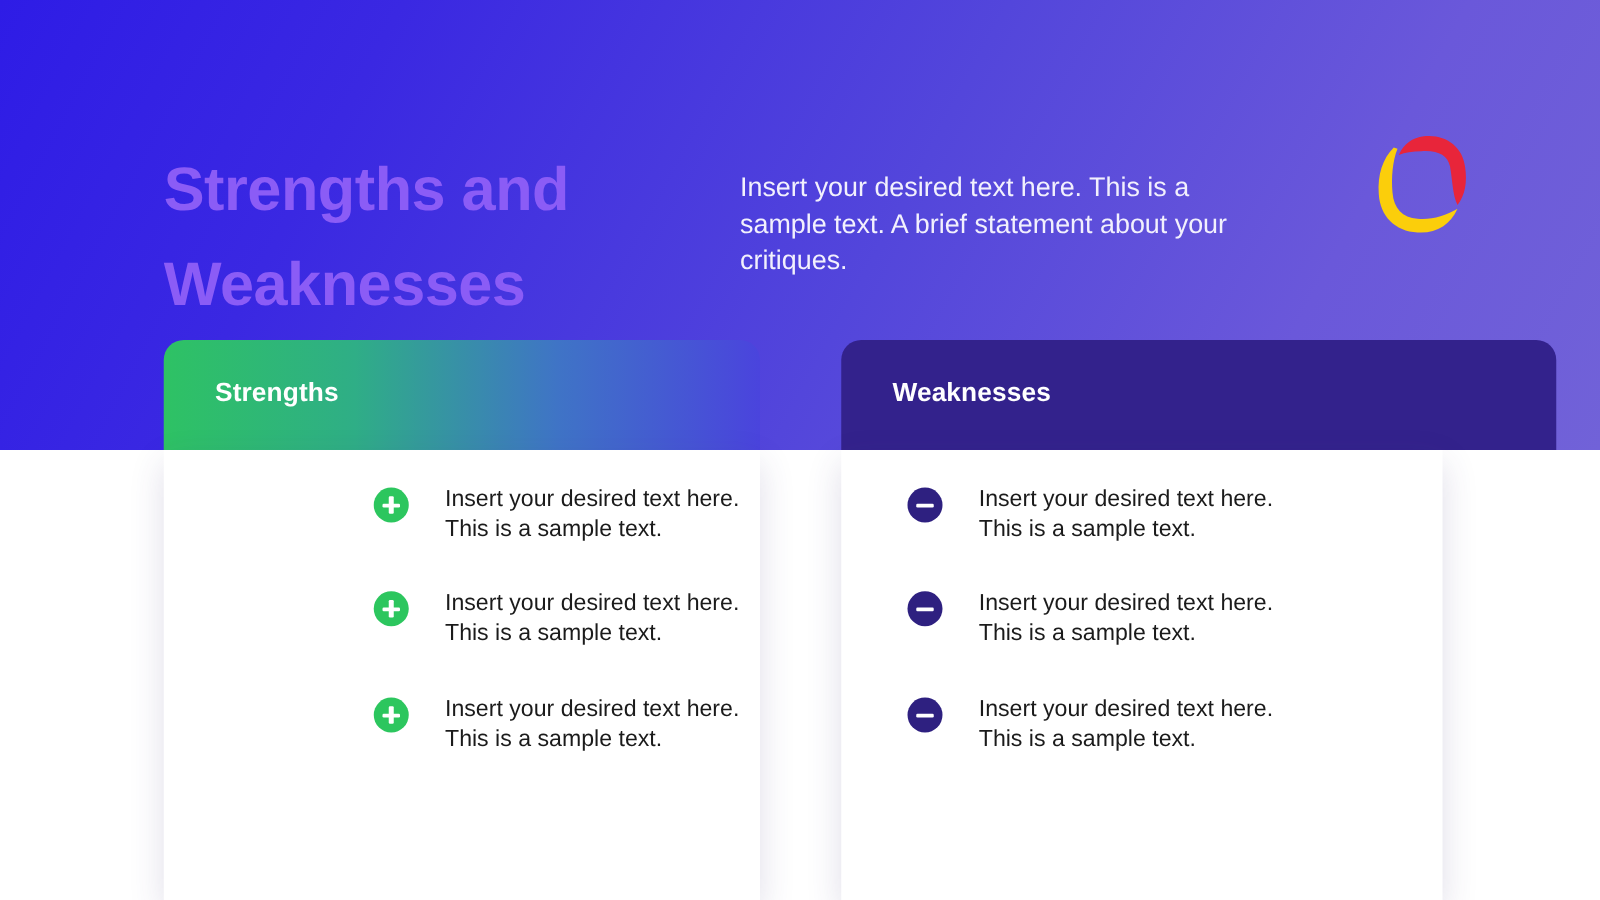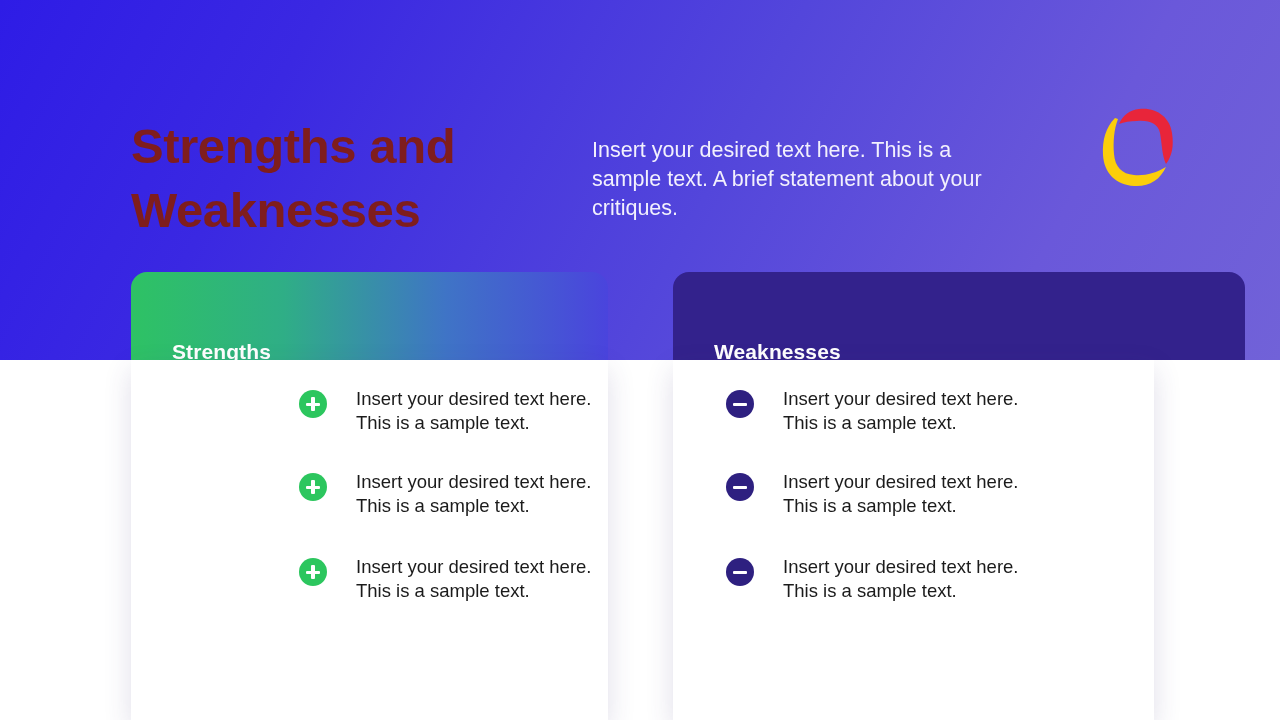--- a/index.html
+++ b/index.html
@@ -32,23 +32,23 @@
     height: 360px;
     background: linear-gradient(118deg, #2e1ce6 0%, #3a28e2 22%, #5346db 55%, #6a58da 80%, #7162d8 100%);
   }
 
   
   .headline {
     position: absolute;
     left: 131px;
     top: 114px;
     width: 420px;
-    color: #7f1d1d;
+    color: #8b5cf6;
     font-size: 49px;
-    line-height: 64px;
+    line-height: 76px;
     font-weight: 700;
     letter-spacing: -0.4px;
   }
 
   
   .intro {
     position: absolute;
     left: 592px;
     top: 136px;
     width: 392px;
@@ -88,21 +88,20 @@
     background: #33228c;
   }
   .card-title {
     position: absolute;
     left: 41px;
     top: 31px;
     color: #ffffff;
     font-size: 21px;
     font-weight: 700;
     letter-spacing: 0.1px;
-    margin-top: 37px;
   }
 
   .card-body {
     position: relative;
     background: #ffffff;
     height: 360px;
     box-shadow: 0 10px 26px rgba(60, 50, 120, 0.16);
   }
   .card-strengths .card-body { width: 477px; }
   .card-weaknesses .card-body { width: 481px; }

